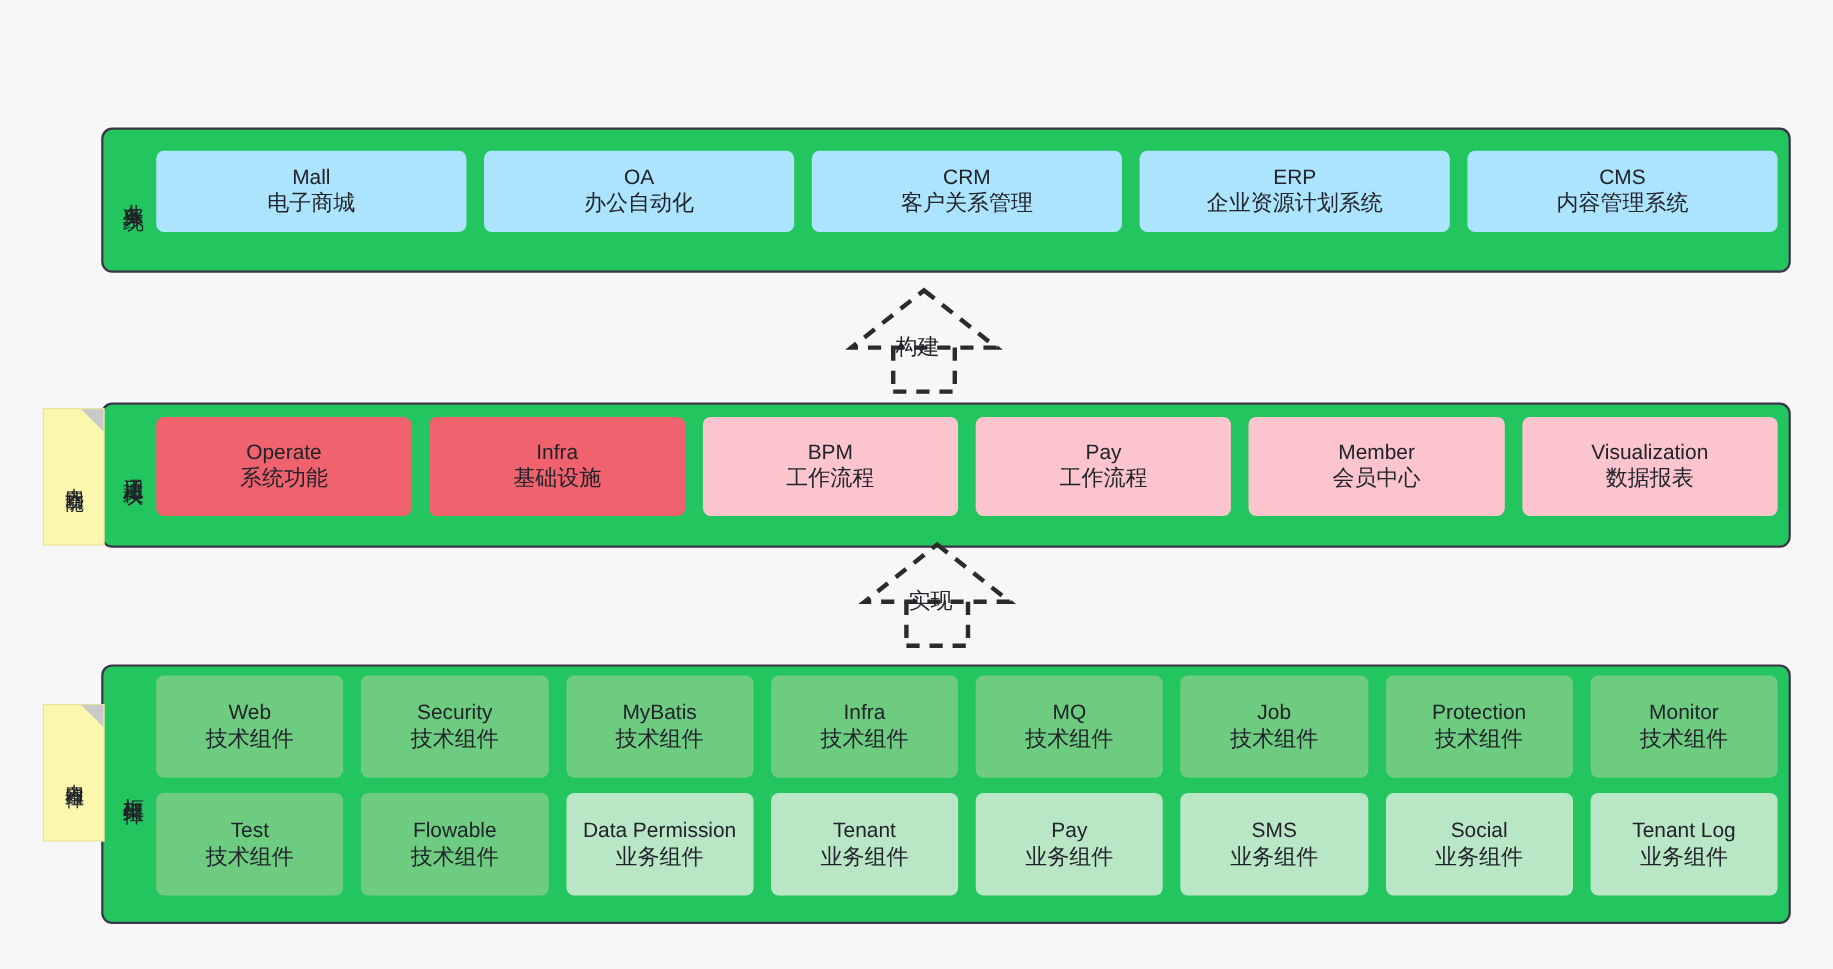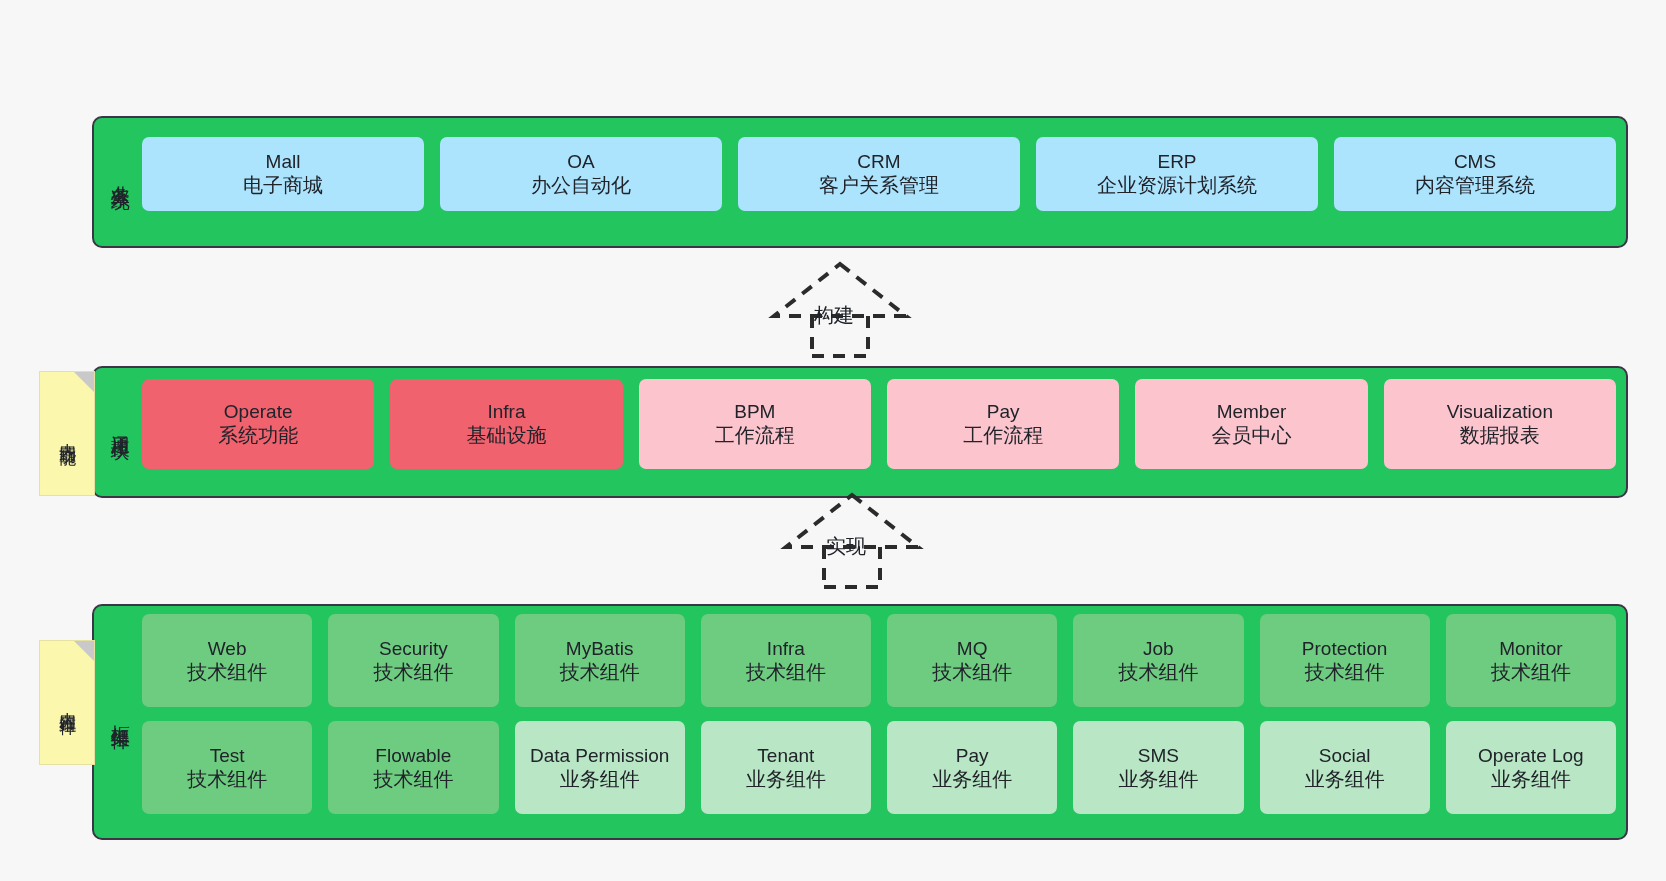--- a/index.html
+++ b/index.html
@@ -283,21 +283,21 @@
         </div>
         <div class="card c-lightgreen">
           <span class="en">SMS</span>
           <span class="cn">业务组件</span>
         </div>
         <div class="card c-lightgreen">
           <span class="en">Social</span>
           <span class="cn">业务组件</span>
         </div>
         <div class="card c-lightgreen">
-          <span class="en">Operate Log</span>
+          <span class="en">Tenant Log</span>
           <span class="cn">业务组件</span>
         </div>
       </div>
 
     </div>
   </div>
 
 </div>
 
 </body></html>

